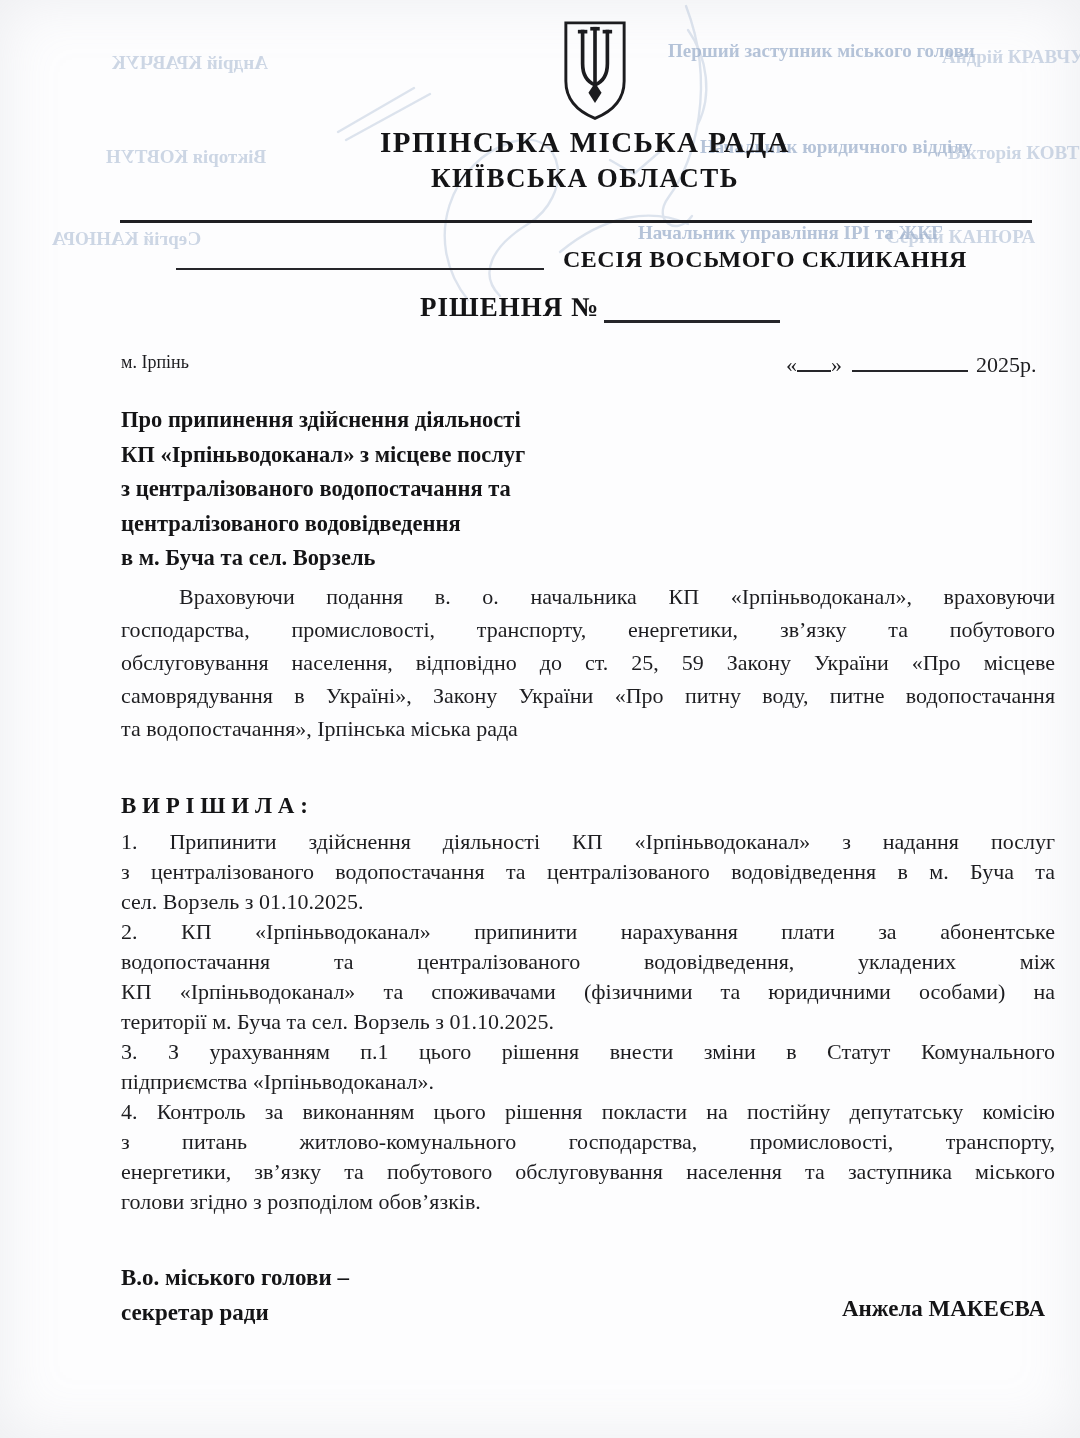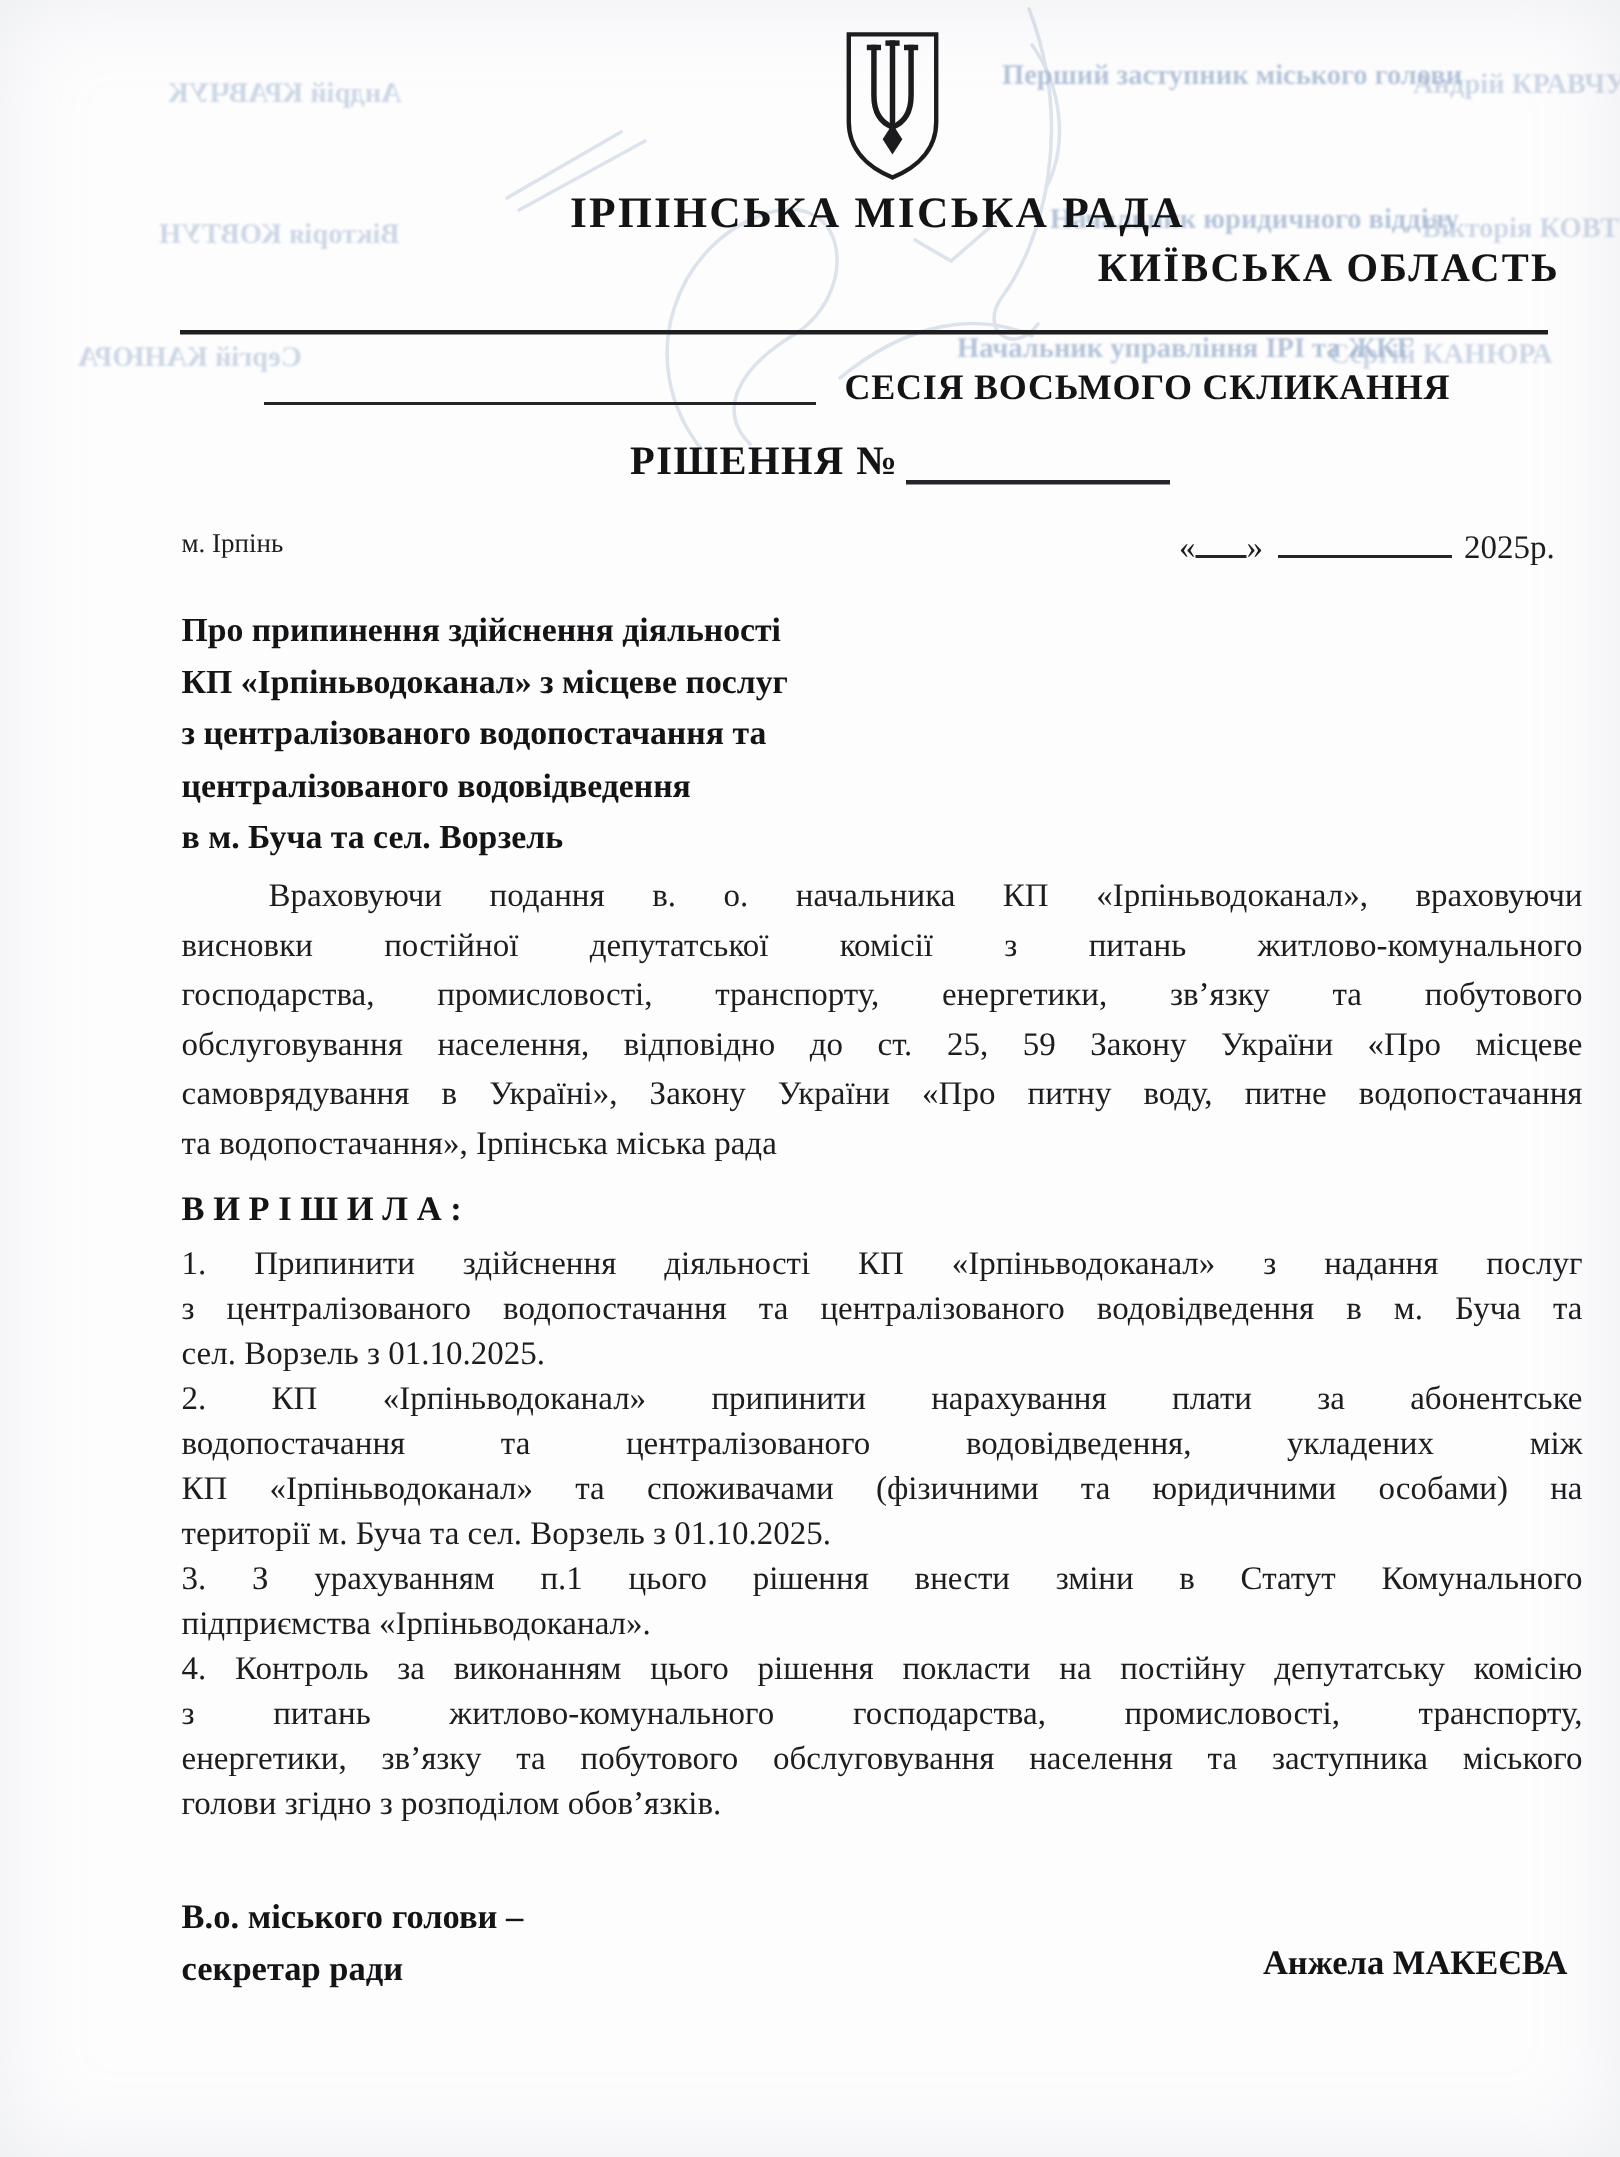--- a/index.html
+++ b/index.html
@@ -7,21 +7,21 @@
     position:relative; width:1080px; height:1438px; margin:0 auto;
     background:#fdfdfe; overflow:hidden;
     font-family:"Liberation Serif","DejaVu Serif",serif;
     color:#1d1d20;
     box-shadow: inset 0 0 60px rgba(160,165,175,.18);
   }
   
   .emblem { position:absolute; left:544px; top:20px; width:102px; height:102px; }
   .org-block { position:absolute; left:130px; top:126px; width:910px; text-align:center; }
   .org-name { font-size:29px; font-weight:bold; letter-spacing:1.5px; color:#141416; }
-  .region   { font-size:27px; font-weight:bold; letter-spacing:1.5px; color:#141416; margin-top:4px;text-align:right; }
+  .region   { font-size:27px; font-weight:bold; letter-spacing:1.5px; color:#141416; margin-top:4px; }
   .rule { position:absolute; left:120px; top:220px; width:912px; height:3px; background:#1f1f22; }
   .session-row { position:absolute; left:0; top:246px; width:1009px; height:34px; }
   .session-blank { position:absolute; left:176px; top:22px; width:368px; border-bottom:2.5px solid #26262a; }
   .session-title { position:absolute; left:563px; top:0; font-size:24px; font-weight:bold; letter-spacing:.5px; color:#141416; white-space:nowrap; }
   .decision-row { position:absolute; left:12px; top:292px; width:1080px; height:36px; }
   .decision-label { position:absolute; left:408px; top:0; font-size:27px; font-weight:bold; letter-spacing:1px; color:#141416; white-space:nowrap; }
   .decision-blank { position:absolute; left:592px; top:28px; width:176px; border-bottom:3px solid #26262a; }
   .city { position:absolute; left:121px; top:352px; font-size:18px; }
   .date-row { position:absolute; left:786px; top:352px; font-size:22px; white-space:nowrap; }
   .blank { display:inline-block; border-bottom:2px solid #26262a; height:18px; vertical-align:baseline; }
@@ -111,21 +111,20 @@
   <div class="subject">
     <div>Про припинення здійснення діяльності</div>
     <div>КП «Ірпіньводоканал» з місцеве послуг</div>
     <div>з централізованого водопостачання та</div>
     <div>централізованого водовідведення</div>
     <div>в м. Буча та сел. Ворзель</div>
   </div>
 
   <div class="text-col preamble">
     <div class="jline indent">Враховуючи подання в. о. начальника КП «Ірпіньводоканал», враховуючи</div>
-    <div class="jline">висновки постійної депутатської комісії з питань житлово-комунального</div>
     <div class="jline">господарства, промисловості, транспорту, енергетики, зв’язку та побутового</div>
     <div class="jline">обслуговування населення, відповідно до ст. 25, 59 Закону України «Про місцеве</div>
     <div class="jline">самоврядування в Україні», Закону України «Про питну воду, питне водопостачання</div>
     <div class="jline last">та водопостачання», Ірпінська міська рада</div>
   </div>
 
   <div class="text-col resolution">
     <div class="resolved">В И Р І Ш И Л А :</div>
 
     <div class="item">

